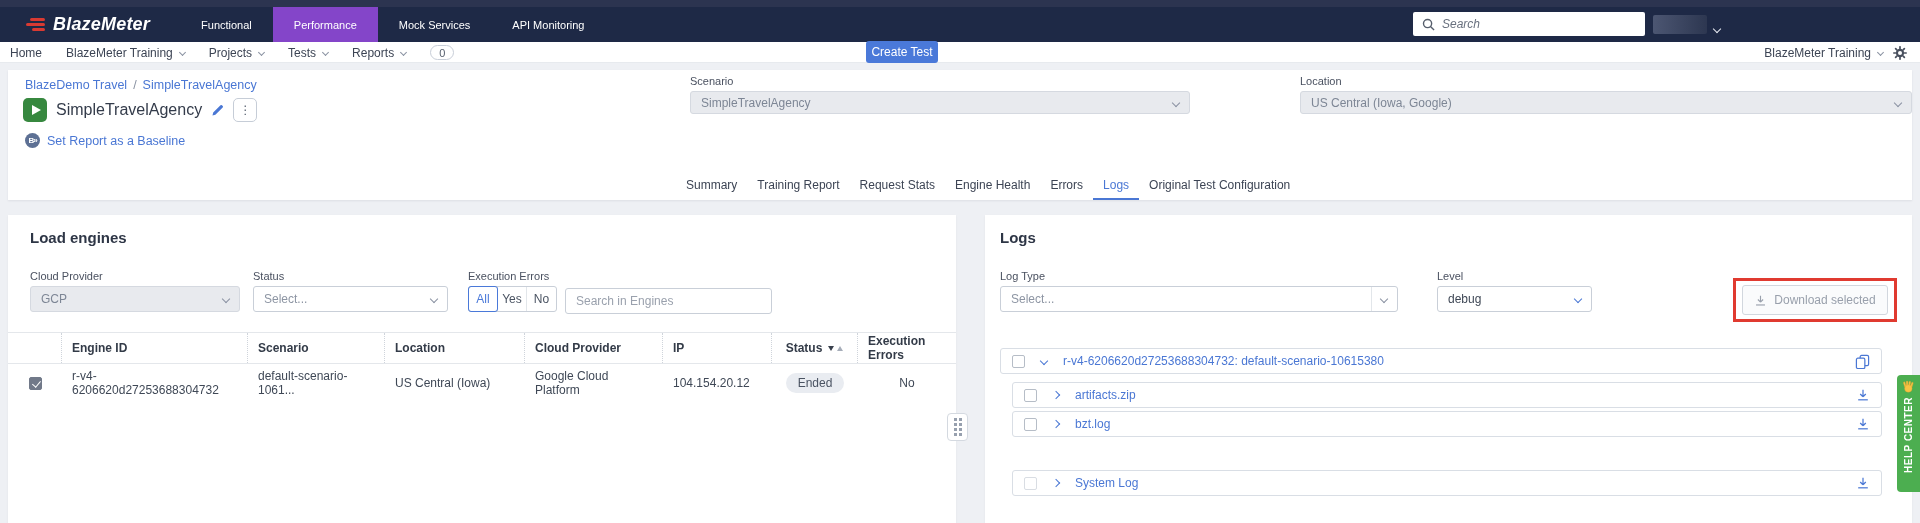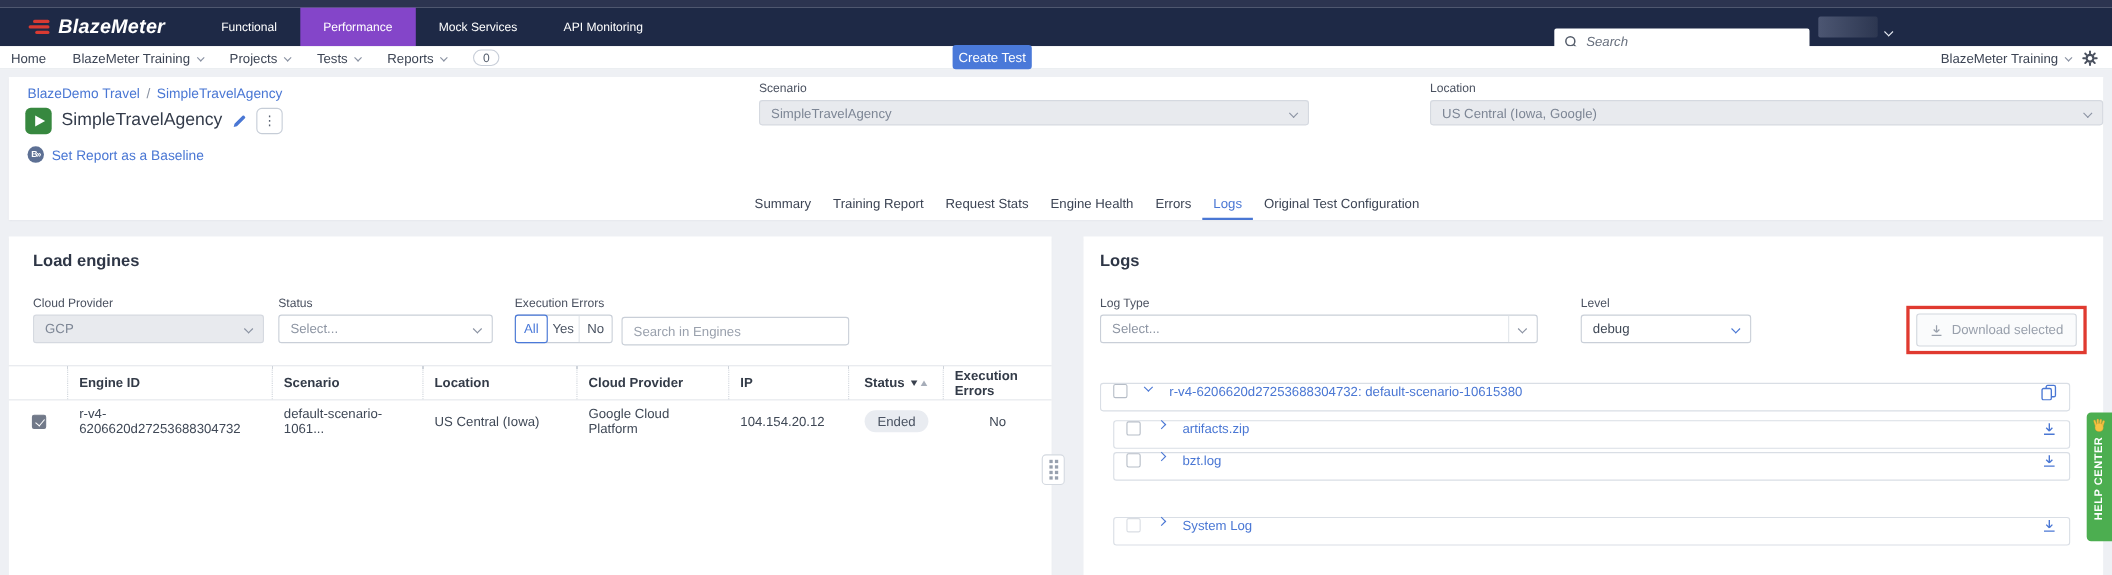--- a/index.html
+++ b/index.html
@@ -11,21 +11,21 @@
   .topnav { position:absolute; top:7px; left:0; width:100%; height:35px; background:#1e2946; display:flex; align-items:stretch; }
   .brand { display:flex; align-items:center; gap:8px; padding:0 30px 0 24px; cursor:pointer; }
   .brand-lines { display:flex; flex-direction:column; gap:2px; align-items:flex-start; }
   .brand-lines i { display:block; height:3px; border-radius:2px; background:#d93a32; }
   .brand-lines i:nth-child(1){ width:15px; margin-left:6px; }
   .brand-lines i:nth-child(2){ width:19px; margin-left:2px; }
   .brand-lines i:nth-child(3){ width:13px; margin-left:8px; }
   .brand-text { color:#fff; font-size:18px; font-weight:bold; font-style:italic; letter-spacing:.2px; }
   .topnav-item { display:flex; align-items:center; padding:0 21px; color:#fff; font-size:11px; cursor:pointer; }
   .topnav-item.active { background:#8445c9; }
-  .topnav-search { position:absolute; left:1413px; top:19px; width:232px; height:24px; background:#fff; border-radius:2px; display:flex; align-items:center; gap:7px; padding:0 9px; }
+  .topnav-search { position:absolute; left:1413px; top:5px; width:232px; height:24px; background:#fff; border-radius:2px; display:flex; align-items:center; gap:7px; padding:0 9px; }
   .topnav-search input { flex:1; border:0; outline:0; font-size:12px; font-style:italic; color:#333; font-family:inherit; background:transparent; }
   .topnav-search input::placeholder { color:#68707e; font-style:italic; }
   .user-pill { position:absolute; left:1653px; top:8px; width:54px; height:19px; border-radius:2px; background:linear-gradient(90deg,#4c5672,#2d3751); cursor:pointer; }
   .user-caret { position:absolute; left:1714px; top:19px; }
 
   
   .chev { display:inline-block; width:6px; height:6px; border-right:1.4px solid #8a92a2; border-bottom:1.4px solid #8a92a2; transform:rotate(45deg); flex:none; }
   .chev.sm { width:5px; height:5px; }
   .chev.white { border-color:#e7eaf2; }
   .chev.blue { border-color:#4a77d4; }
@@ -111,21 +111,21 @@
 
   
   .g-logtype { left:15px; top:55px; width:398px; }
   .g-level { left:452px; top:55px; width:155px; }
   .g-logtype .sel, .g-level .sel { width:100%; }
   .selsep { width:1px; align-self:stretch; background:#e2e6ea; margin-left:auto; margin-right:9px; }
   .dl-annotation { position:absolute; left:748px; top:63px; width:164px; height:44px; border:3px solid #e03a30; z-index:2; pointer-events:none; }
   .dl-btn { position:absolute; left:757px; top:70px; width:146px; height:30px; background:#fafbfc; border:1px solid #d2d7de; border-radius:3px; color:#99a0ac; font-size:12px; font-family:inherit; display:flex; align-items:center; justify-content:center; gap:7px; cursor:pointer; }
 
   
-  .log-row { position:absolute; left:15px; width:882px; height:26px; border:1px solid #d9dee5; border-radius:3px; background:#fff; display:flex; align-items:flex-start; gap:16px; padding:0 11px; }
+  .log-row { position:absolute; left:15px; width:882px; height:26px; border:1px solid #d9dee5; border-radius:3px; background:#fff; display:flex; align-items:center; gap:16px; padding:0 11px; }
   .log-row.child { left:27px; width:870px; }
   .log-link { color:#4a77d4; font-size:12px; cursor:pointer; }
   .row-right { margin-left:auto; display:flex; align-items:center; cursor:pointer; }
 
   
   .grip { position:absolute; left:947px; top:413px; width:21px; height:28px; background:#fff; border:1px solid #d4d9e0; border-radius:4px; z-index:4; display:flex; align-items:center; justify-content:center; cursor:col-resize; }
   .grip-dots { display:grid; grid-template-columns:repeat(2,3px); gap:2px; }
   .grip-dots i { width:3px; height:3px; background:#97a0ae; }
   .help-tab { position:absolute; left:1897px; top:375px; width:23px; height:117px; background:#4cae50; border-radius:4px 0 0 4px; z-index:6; display:flex; flex-direction:column; align-items:center; padding-top:5px; gap:4px; cursor:pointer; }
   .help-label { writing-mode:vertical-rl; transform:rotate(180deg); color:#fff; font-size:10px; font-weight:bold; letter-spacing:.5px; }

